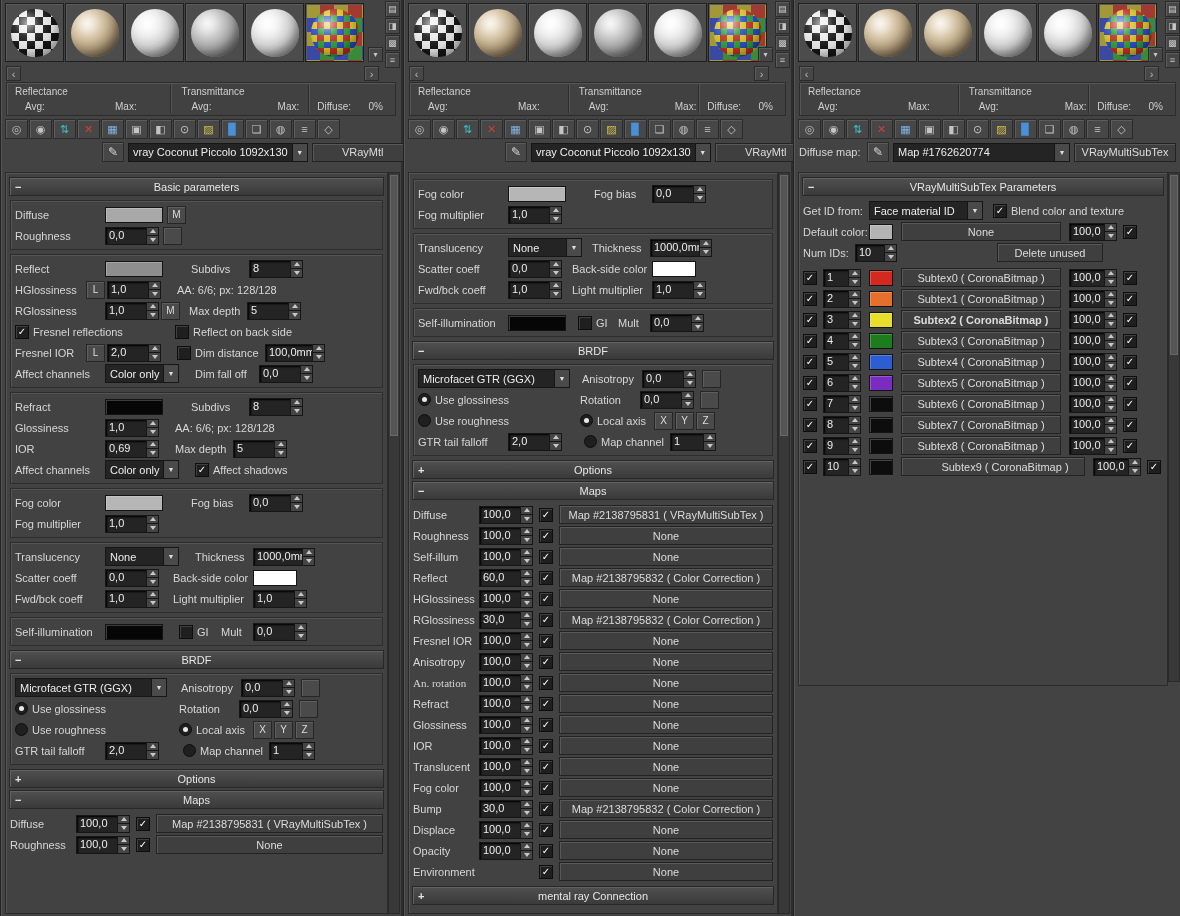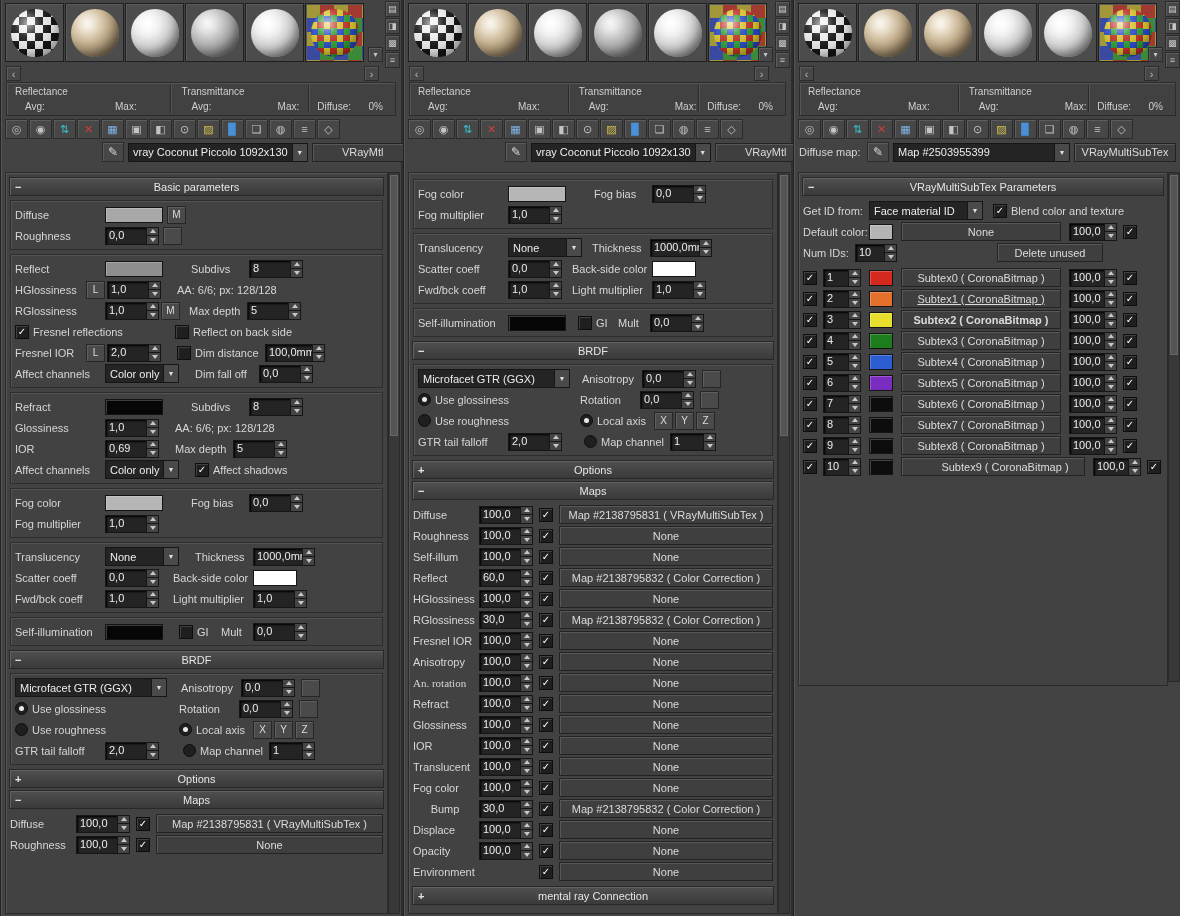--- a/index.html
+++ b/index.html
@@ -961,21 +961,21 @@
                 <i class="au"></i>
                 <i class="ad"></i>
               </span>
             </span>
             <span class="cw" style="margin-left: 6px;">
               <span class="chk">✓</span>
             </span>
             <span class="wbtn fill" style="margin-left: 2px;">None</span>
           </div>
           <div class="row">
-            <span class="lab" style="width: 64px; text-align: center;">Bump</span>
+            <span class="lab" style="width: 64px;">Bump</span>
             <span class="spin" style="width: 52px;">
               <span class="val">30,0</span>
               <span class="arr">
                 <i class="au"></i>
                 <i class="ad"></i>
               </span>
             </span>
             <span class="cw" style="margin-left: 6px;">
               <span class="chk">✓</span>
             </span>
@@ -1084,21 +1084,21 @@
         <div class="tbtn" style="color: rgb(74, 144, 217);">▉</div>
         <div class="tbtn">❏</div>
         <div class="tbtn">◍</div>
         <div class="tbtn">≡</div>
         <div class="tbtn">◇</div>
       </div>
       <div class="matrow">
         <span class="mlabel">Diffuse map:</span>
         <div class="pickbtn">✎</div>
         <span class="dd fill">
-          <span class="txt">Map #2503955399</span>
+          <span class="txt">Map #1762620774</span>
           <span class="da">▼</span>
         </span>
         <div class="wbtn typebtn">VRayMultiSubTex</div>
       </div>
       <div class="params" style="bottom: auto; height: 508px;">
         <div class="rhead">
           <span class="rsign">−</span>
           <span class="rtitle">VRayMultiSubTex Parameters</span>
         </div>
         <div class="plain">
@@ -1170,21 +1170,21 @@
               <span class="chk">✓</span>
             </span>
             <span class="spin" style="width: 36px; margin-left: 2px;">
               <span class="val">2</span>
               <span class="arr">
                 <i class="au"></i>
                 <i class="ad"></i>
               </span>
             </span>
             <span class="sw" style="background: rgb(229, 112, 43); width: 22px; margin-left: 8px;"></span>
-            <span class="wbtn" style="width: 150px; margin-left: 8px; text-decoration: underline;">Subtex1 ( CoronaBitmap )</span>
+            <span class="wbtn" style="width: 150px; margin-left: 8px;">Subtex1 ( CoronaBitmap )</span>
             <span class="spin" style="width: 46px; margin-left: 8px;">
               <span class="val">100,0</span>
               <span class="arr">
                 <i class="au"></i>
                 <i class="ad"></i>
               </span>
             </span>
             <span class="cw" style="margin-left: 6px;">
               <span class="chk">✓</span>
             </span>

